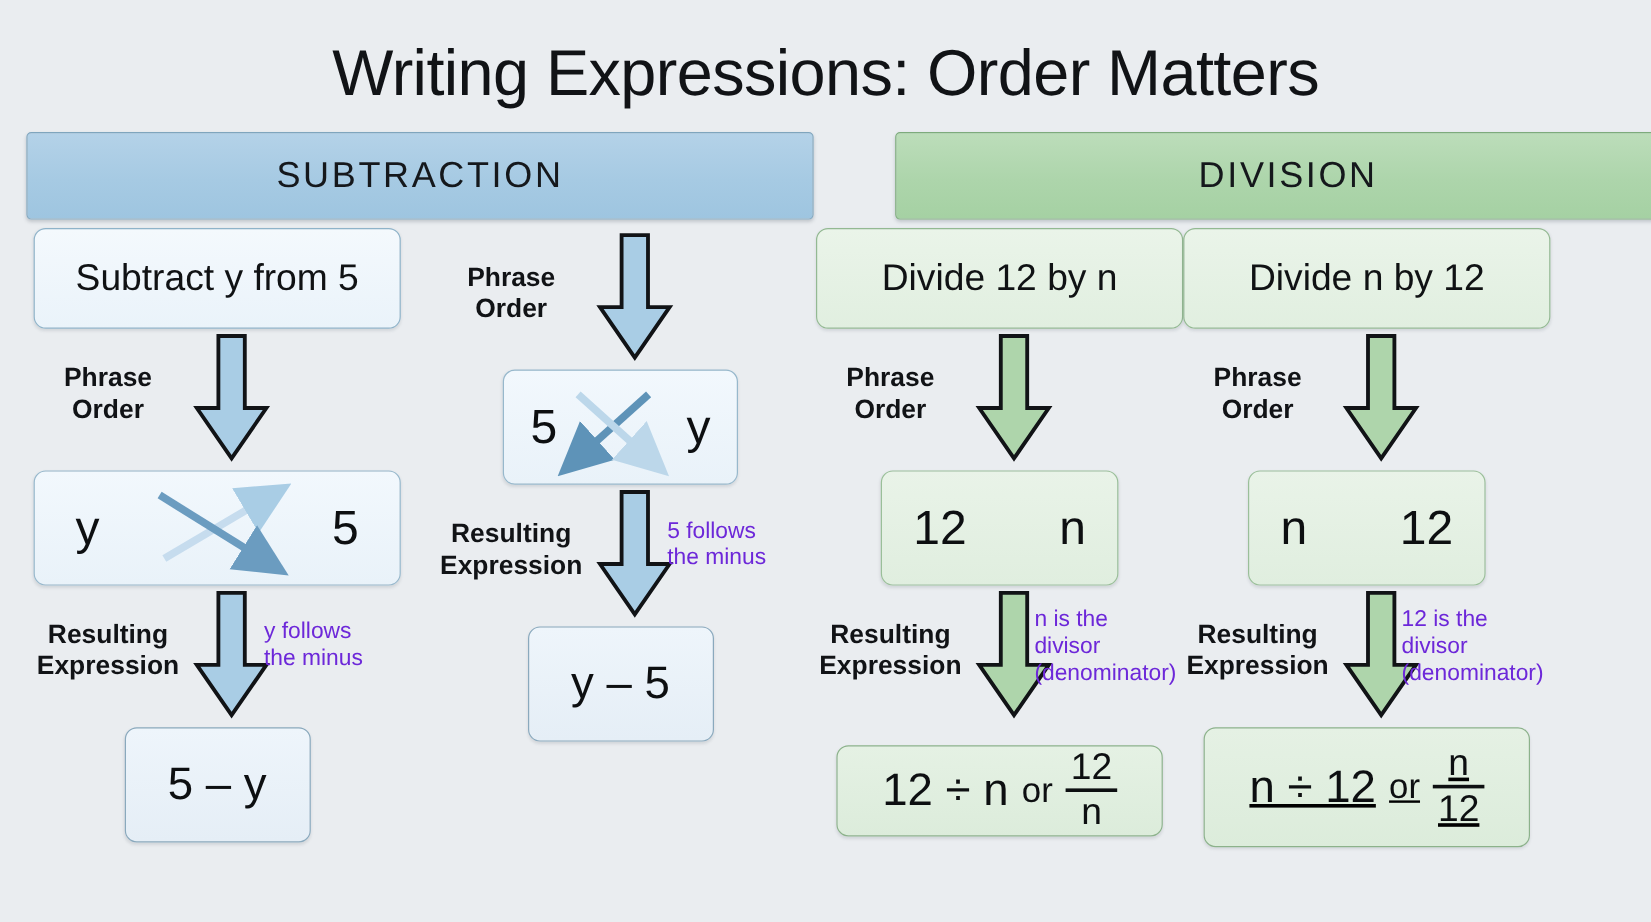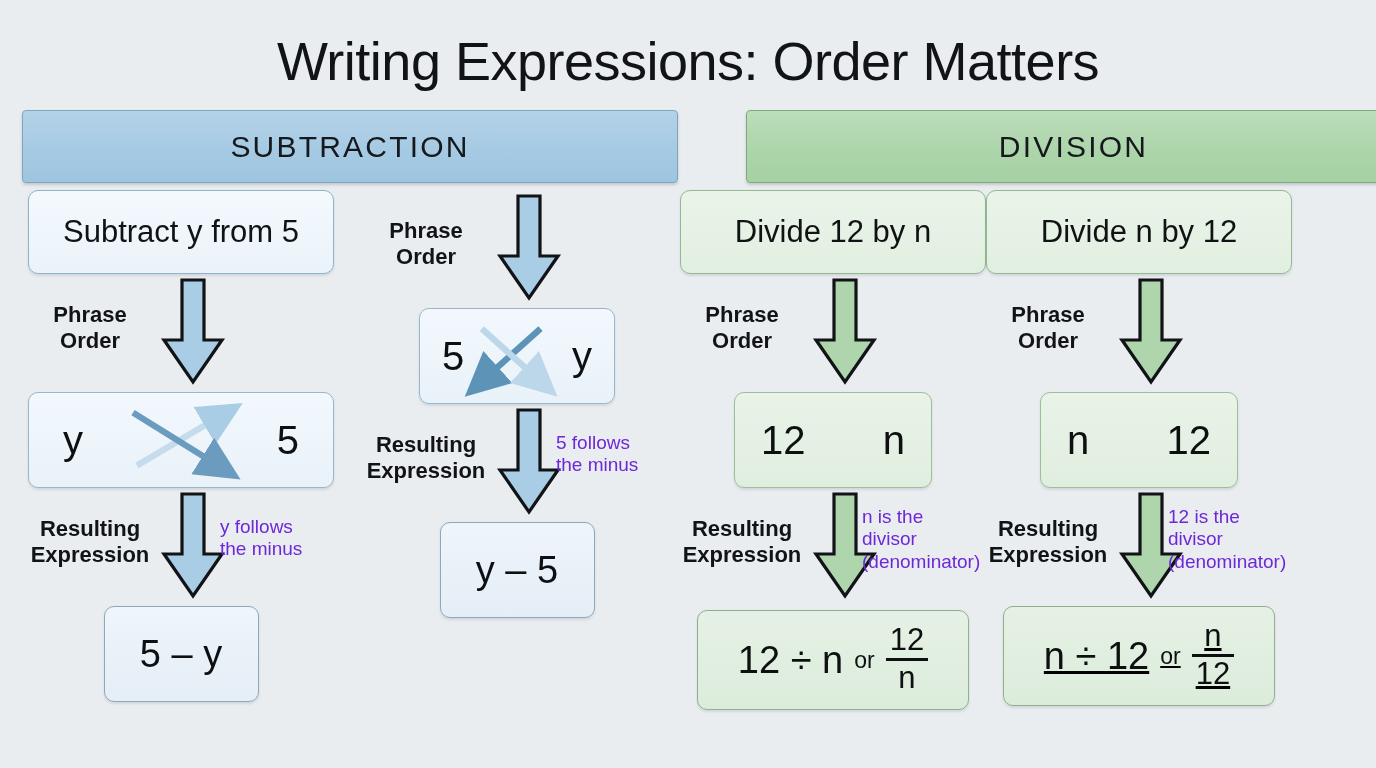--- a/index.html
+++ b/index.html
@@ -136,21 +136,21 @@
   .stage-note.narrow { width: 132px; left: 192px; }
 
   
   .result-text {
     font-size: 38px;
     color: #0d0f11;
     display: flex;
     align-items: center;
     gap: 11px;
   }
-  .result-text .or-word { font-size: 23px; }
+  .result-text .or-word { font-size: 29px; }
   .fraction {
     display: inline-flex;
     flex-direction: column;
     align-items: center;
     font-size: 31px;
     line-height: 1.02;
     transform: translateY(-1px);
   }
   .fraction .numer { padding: 0 4px; }
   .fraction .bar {
@@ -322,21 +322,21 @@
         <polygon points="22,2 44,2 44,62 62,62 33,104 4,62 22,62" fill="#aed5ab" stroke="#111316" stroke-width="3.2"></polygon>
       </svg>
     </div>
     <div class="stage-note" style="left:182px;top:18px;width:160px;">
       <div>n is the</div>
       <div>divisor</div>
       <div>(denominator)</div>
     </div>
   </div>
 
-  <div class="box result-box" style="width:272px;margin:4px auto;height:100px;">
+  <div class="box result-box" style="width:272px;margin:15px auto;height:76px;">
     <span class="result-text">
       <span>12 ÷ n</span>
       <span class="or-word">or</span>
       <span class="fraction">
         <span class="numer">12</span>
         <span class="bar"></span>
         <span class="denom">n</span>
       </span>
     </span>
   </div>

